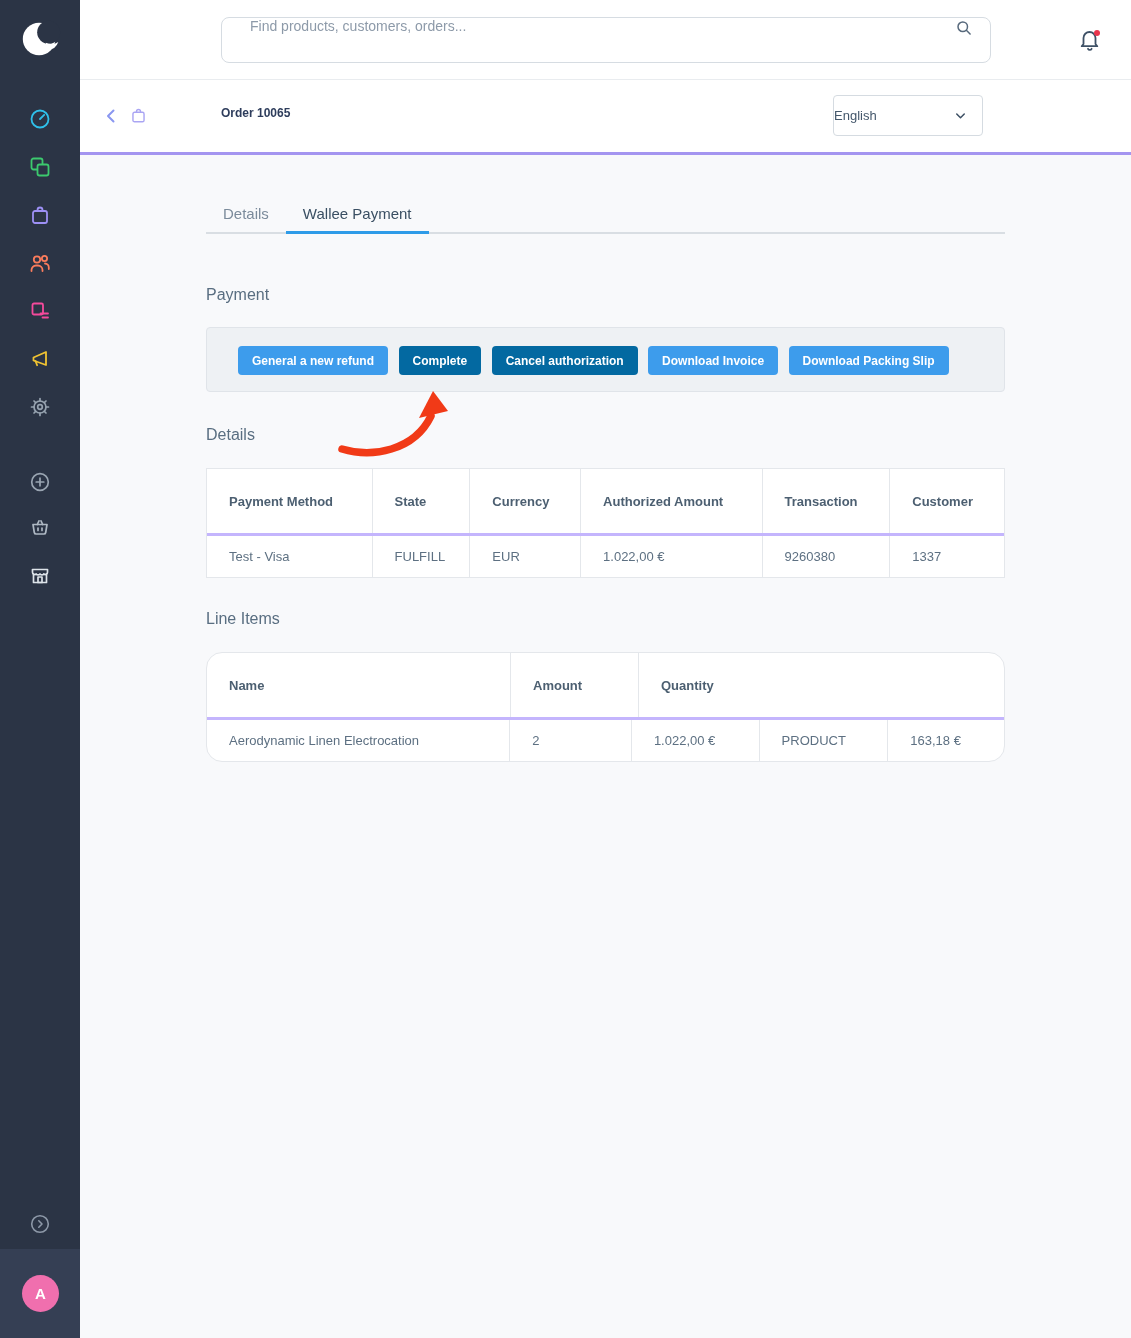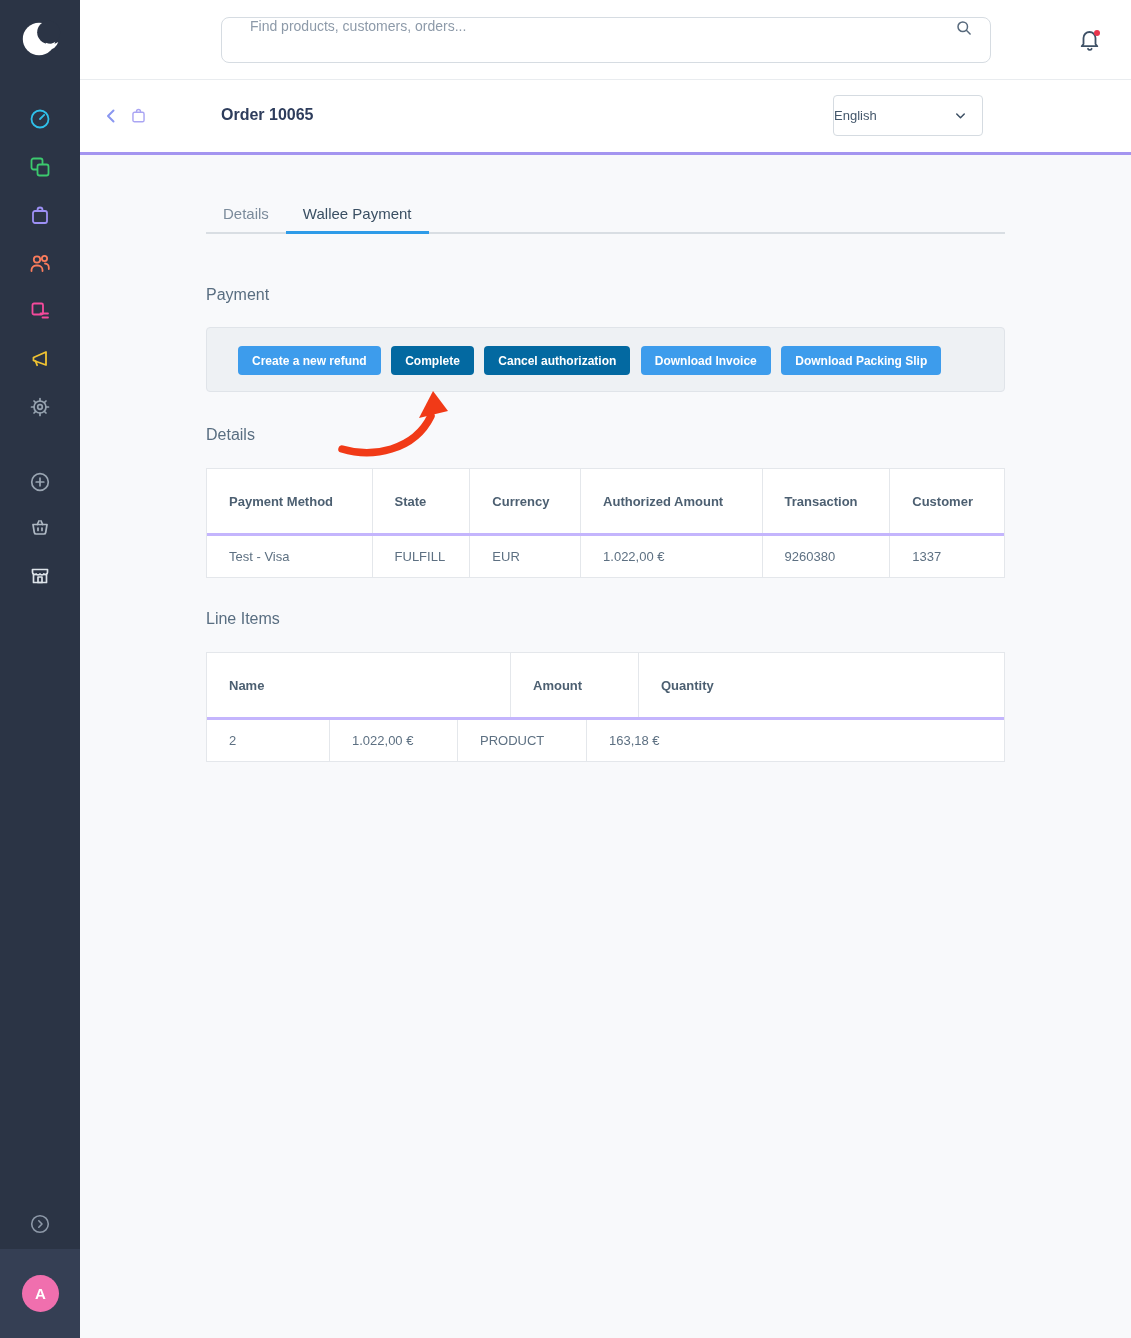--- a/index.html
+++ b/index.html
@@ -23,21 +23,21 @@
                 border:1px solid #d6dce2; border-radius:8px; display:flex; align-items:flex-start; }
   .search-box input { flex:1; border:none; outline:none; background:transparent; padding:0 12px 0 28px;
                       font-size:14px; color:#42536a; font-family:"Liberation Sans",sans-serif; }
   .search-box input::placeholder { color:#8d9aa9; }
   .search-glass { margin-right:16px; width:20px; height:20px; flex:0 0 auto; }
   .bell-btn { position:absolute; left:997px; top:27px; width:26px; height:26px; cursor:pointer; background:none; border:none; }
 
   .smartbar { position:relative; height:72px; background:#ffffff; }
   .back-btn { position:absolute; left:22px; top:27px; width:18px; height:18px; background:none; border:none; cursor:pointer; }
   .smartbar-module-icon { position:absolute; left:49px; top:26px; width:19px; height:19px; }
-  .page-title { position:absolute; left:141px; top:26px; font-size:16px; font-weight:bold; color:#2e3d5c; }
+  .page-title { position:absolute; left:141px; top:26px; font-size:12px; font-weight:bold; color:#2e3d5c; }
   .lang-select { position:absolute; left:753px; top:15px; width:150px; height:41px; border:1px solid #d5dbe1; border-radius:4px;
                  background:#fff; display:flex; align-items:center; cursor:pointer; }
   .lang-select .lang-label { font-size:13px; color:#44576b; flex:1; }
   .lang-select svg { margin-right:14px; }
 
   .purple-line { height:3px; background:#a495f0; }
 
   .content { position:relative; height:1183px; background:#f8f9fb; }
 
   
@@ -57,21 +57,21 @@
          font-size:12px; font-weight:bold; font-family:"Liberation Sans",sans-serif; padding:0 14px; margin-right:6px;
          cursor:pointer; vertical-align:top; }
   .btn.disabled { background:#0369a1; cursor:default; }
 
   
   .arrow-annotation { position:absolute; left:250px; top:233px; width:130px; height:75px; pointer-events:none; }
 
   
   .data-table { position:absolute; left:126px; width:799px; background:#fff; border:1px solid #e4e7eb; }
   .t-details { top:313px; }
-  .t-lineitems { top:497px; }
+  .t-lineitems { top:497px;border-radius:16px; }
   .thead { display:flex; }
   .t-details .thead { height:64px; }
   .t-lineitems .thead { height:64px; }
   .trow { display:flex; height:44px; border-top:3px solid #c4b5fd; }
   .cell { display:flex; align-items:center; padding-left:22px; font-size:13px; color:#5d7082; overflow:hidden; white-space:nowrap; }
   .thead .cell { font-weight:bold; color:#4c5f71; }
   .cell + .cell { border-left:1px solid #e4e7eb; }
   .dc0{width:165px}.dc1{width:98px}.dc2{width:111px}.dc3{width:182px}.dc4{width:128px}.dc5{width:115px}
   .lc0{width:303px}.lc1{width:122px}.lc2{width:128px}.lc3{width:129px}.lc4{width:117px}
 </style>
@@ -212,21 +212,21 @@
     <div class="content">
 
       <div class="tabs">
         <div class="tab">Details</div>
         <div class="tab active">Wallee Payment</div>
       </div>
 
       <h2 class="section-heading h-payment">Payment</h2>
 
       <div class="payment-panel">
-        <button class="btn">Create a new refund</button>
+        <button class="btn">General a new refund</button>
         <button class="btn disabled">Complete</button>
         <button class="btn disabled">Cancel authorization</button>
         <button class="btn">Download Invoice</button>
         <button class="btn">Download Packing Slip</button>
       </div>
 
       <svg class="arrow-annotation" viewBox="330 385 130 75">
         <path d="M342 446 C 372 455, 414 448, 431 413" fill="none" stroke="#f13a17" stroke-width="7.5" stroke-linecap="round"></path>
         <polygon points="433,388 419,415 448,408" fill="#f13a17"></polygon>
       </svg>
@@ -254,20 +254,21 @@
 
       <h2 class="section-heading h-lineitems">Line Items</h2>
 
       <div class="data-table t-lineitems">
         <div class="thead">
           <div class="cell lc0">Name</div>
           <div class="cell lc2">Amount</div>
           <div class="cell lc1">Quantity</div>
         </div>
         <div class="trow">
+          <div class="cell lc0">Aerodynamic Linen Electrocation</div>
           <div class="cell lc1">2</div>
           <div class="cell lc2">1.022,00 €</div>
           <div class="cell lc3">PRODUCT</div>
           <div class="cell lc4">163,18 €</div>
         </div>
       </div>
 
     </div>
   </div>
 </div>

